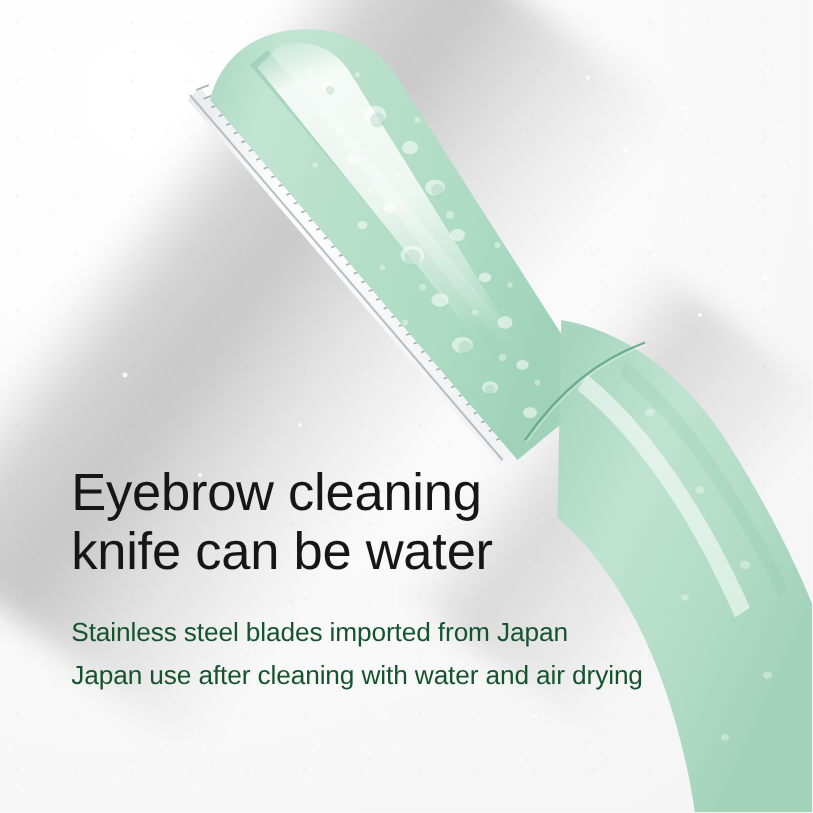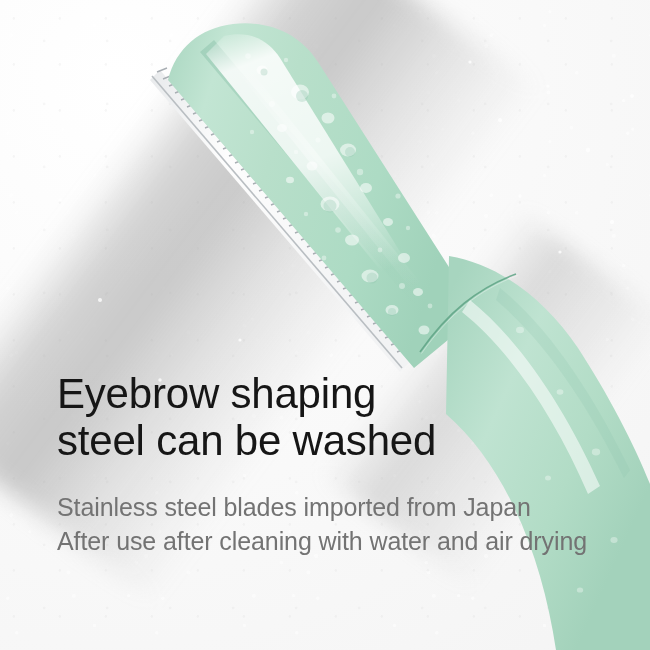--- a/index.html
+++ b/index.html
@@ -95,24 +95,24 @@
     color:#161616;
     letter-spacing:-.2px;
     white-space:nowrap;
   }
   .headline .hl-line{display:block;}
   .bullets{
     margin-top:26px;
   }
   .bullet{
     font-family:"Liberation Sans",sans-serif;
-    font-size:25px;
+    font-size:21px;
     line-height:34px;
     font-weight:400;
-    color:#737373;
+    color:#14532d;
     letter-spacing:-.1px;
     white-space:nowrap;
   }
 </style>
 </head>
 <body>
 
 <div class="stage">
 
   <div class="bg-base"></div>
@@ -337,24 +337,24 @@
         <circle cx="160" cy="380" r="1.7"></circle>
         <circle cx="60" cy="200" r="1.8"></circle>
         <circle cx="240" cy="340" r="1.6"></circle>
       </g>
     </svg>
   </div>
 
   <div class="copy">
 
     <div class="headline">
-      <span class="hl-line">Eyebrow shaping</span>
-      <span class="hl-line">steel can be washed</span>
+      <span class="hl-line">Eyebrow cleaning</span>
+      <span class="hl-line">knife can be water</span>
     </div>
 
     <div class="bullets">
       <div class="bullet">Stainless steel blades imported from Japan</div>
-      <div class="bullet">After use after cleaning with water and air drying</div>
+      <div class="bullet">Japan use after cleaning with water and air drying</div>
     </div>
 
   </div>
 
 </div>
 
 </body></html>

